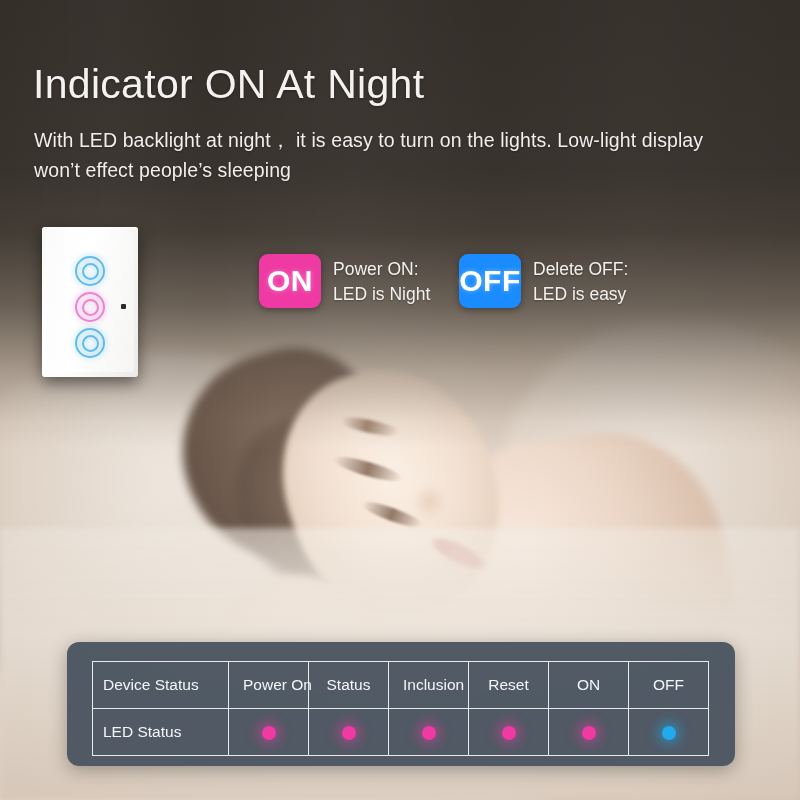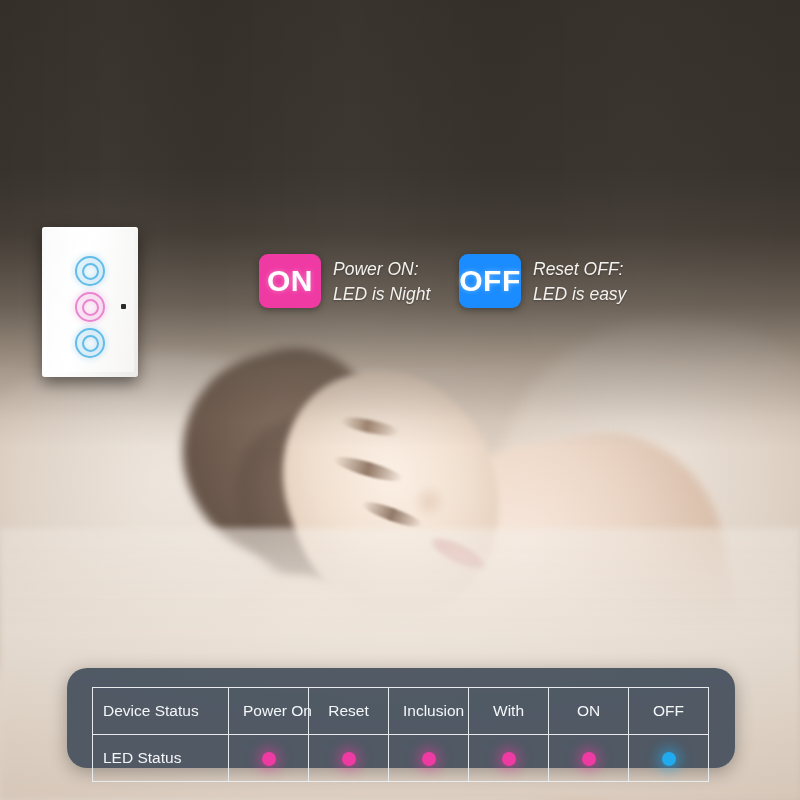--- a/index.html
+++ b/index.html
@@ -196,28 +196,27 @@
     width:62px; height:54px; border-radius:9px;
     display:flex; align-items:center; justify-content:center;
     color:#fff; font-size:30px; font-weight:700; letter-spacing:.5px;
     text-shadow:0 0 5px rgba(255,255,255,.35);
     box-shadow:0 2px 7px rgba(0,0,0,.35);
   }
   .legend-text {
     position:absolute; left:74px; top:3px;
     font-size:17.5px; line-height:1.42; color:#f3f1ee; white-space:nowrap;
     text-shadow:0 1px 2px rgba(0,0,0,.3);
-    font-style:italic;
   }
 
   
   .panel {
-    position:absolute; left:67px; top:668px; width:668px; height:100px;
+    position:absolute; left:67px; top:642px; width:668px; height:124px;
     background:rgba(69,80,92,.93);
-    border-radius:20px;
+    border-radius:12px;
     box-shadow:0 4px 18px rgba(0,0,0,.3);
   }
   table.status {
     position:absolute; left:25px; top:19px;
     width:616px; border-collapse:collapse;
     table-layout:fixed;
   }
   table.status td {
     border:1.6px solid #e8ecef;
     color:#f4f6f8;
@@ -256,20 +255,22 @@
     <div class="nose"></div>
     <div class="lips"></div>
     <div class="arm"></div>
     <div class="sheet"></div>
     <div class="photo-soft"></div>
   </div>
 
   <div class="night"></div>
   <div class="night-streak"></div>
 
+  <div class="headline">Indicator ON At Night</div>
+  <div class="subcopy">With LED backlight at night，  it is easy to turn on the lights. Low-light display won’t effect people’s sleeping</div>
 
   <div class="switch">
     <div class="switch-inner">
       <div class="sheen"></div>
       <div class="ring blue r1"></div>
       <div class="ring pink r2"></div>
       <div class="ring blue r3"></div>
       <div class="sensor"></div>
     </div>
   </div>
@@ -278,34 +279,34 @@
     <div class="badge" style="background:#EF3AA4;">ON</div>
     <div class="legend-text">
       <div>Power ON:</div>
       <div>LED is Night</div>
     </div>
   </div>
 
   <div class="legend off">
     <div class="badge" style="background:#1A8CFF;">OFF</div>
     <div class="legend-text">
-      <div>Reset OFF:</div>
+      <div>Delete OFF:</div>
       <div>LED is easy</div>
     </div>
   </div>
 
   <div class="panel">
     <table class="status">
       <tbody>
           <tr>
         <td style="width:136px">Device Status</td>
         <td class="ctr" style="width:80px">Power On</td>
+        <td class="ctr" style="width:80px">Status</td>
+        <td class="ctr" style="width:80px">Inclusion</td>
         <td class="ctr" style="width:80px">Reset</td>
-        <td class="ctr" style="width:80px">Inclusion</td>
-        <td class="ctr" style="width:80px">With</td>
         <td class="ctr" style="width:80px">ON</td>
         <td class="ctr" style="width:80px">OFF</td>
       </tr>
       <tr class="leds">
         <td>LED Status</td>
         <td class="ctr">
           <span class="dot pink"></span></td>
         <td class="ctr">
           <span class="dot pink"></span></td>
         <td class="ctr">

